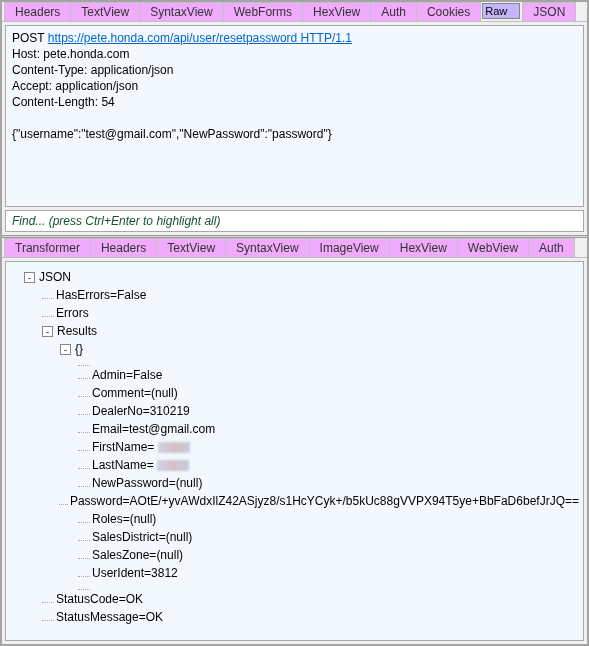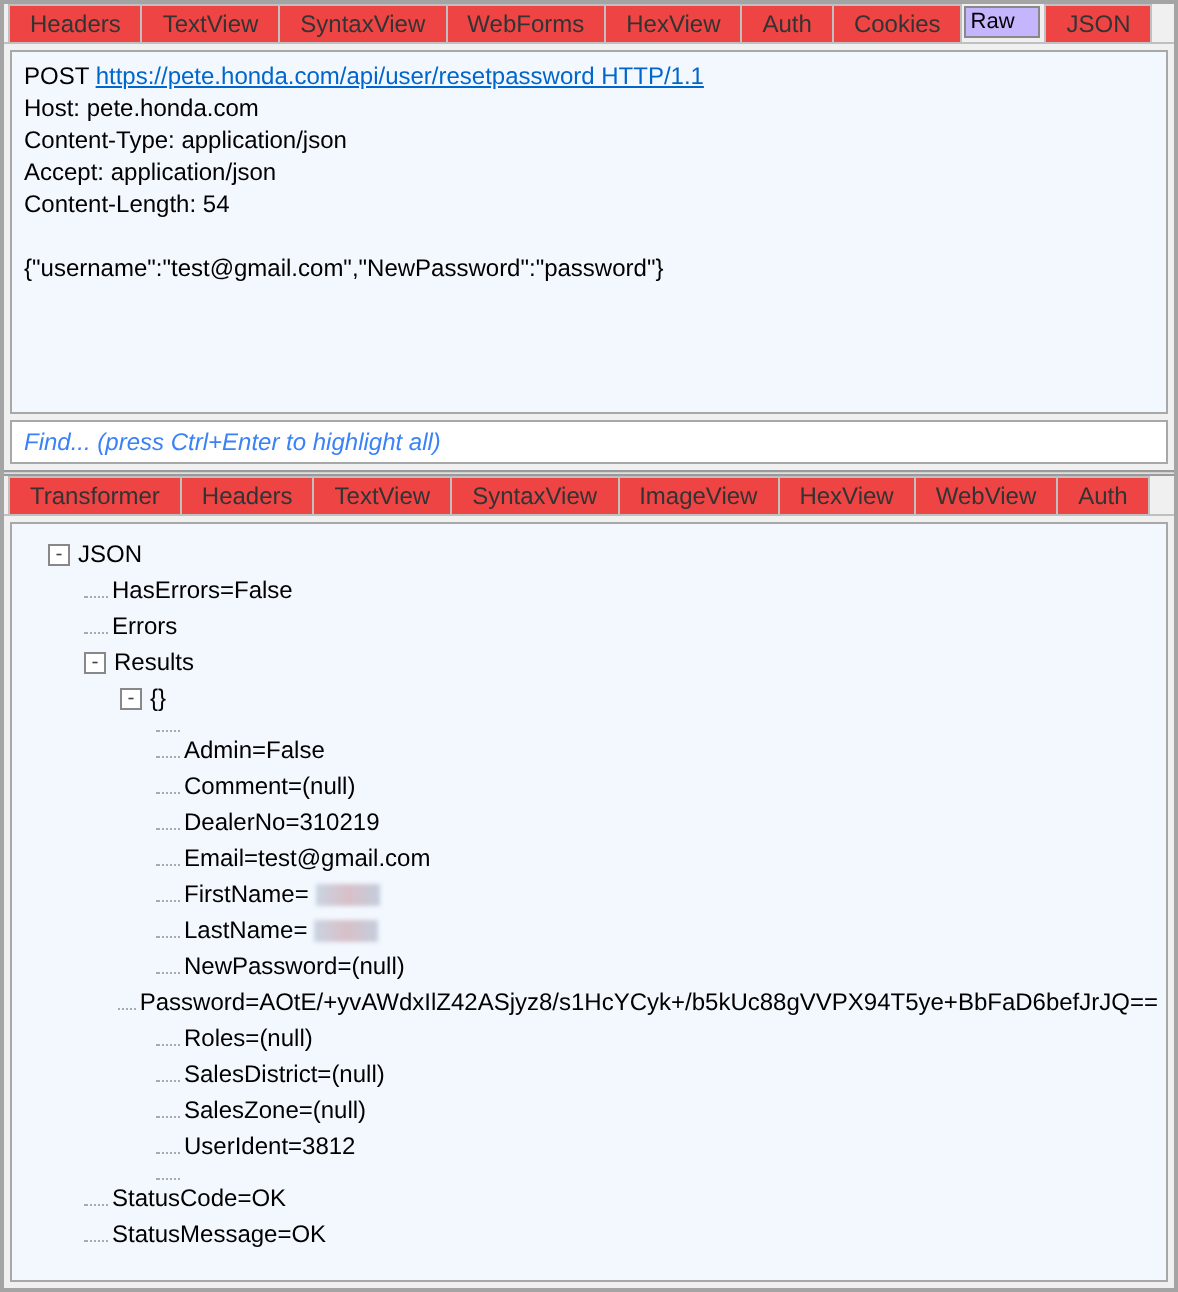--- a/index.html
+++ b/index.html
@@ -23,21 +23,21 @@
     display: flex;
     background: #f0f0f0;
     border-bottom: 1px solid #c0c0c0;
     height: 20px;
     align-items: stretch;
     padding-left: 2px;
   }
   .tab {
     border: 1px solid #c0c0c0;
     border-bottom: none;
-    background: #ef4444;
+    background: #f0abfc;
     padding: 2px 10px;
     font-size: 12px;
     color: #333;
     display: flex;
     align-items: center;
     margin-right: -1px;
     white-space: nowrap;
     cursor: pointer;
   }
   .raw-box {
@@ -62,21 +62,21 @@
     line-height: 16px;
     color: #000;
   }
   .request-pane .method { color: #000; }
   .request-pane a { color: #0066cc; text-decoration: underline; }
   .find-bar {
     border: 1px solid #a8a8a8;
     background: #fff;
     margin: 0 3px 3px 3px;
     padding: 3px 6px;
-    color: #3b82f6;
+    color: #14532d;
     font-size: 12px;
     font-style: italic;
     height: 22px;
     display: flex;
     align-items: flex-start;
   }
   .splitter {
     height: 3px;
     background: linear-gradient(#c8c8c8,#e8e8e8);
     border-top: 1px solid #9a9a9a;

